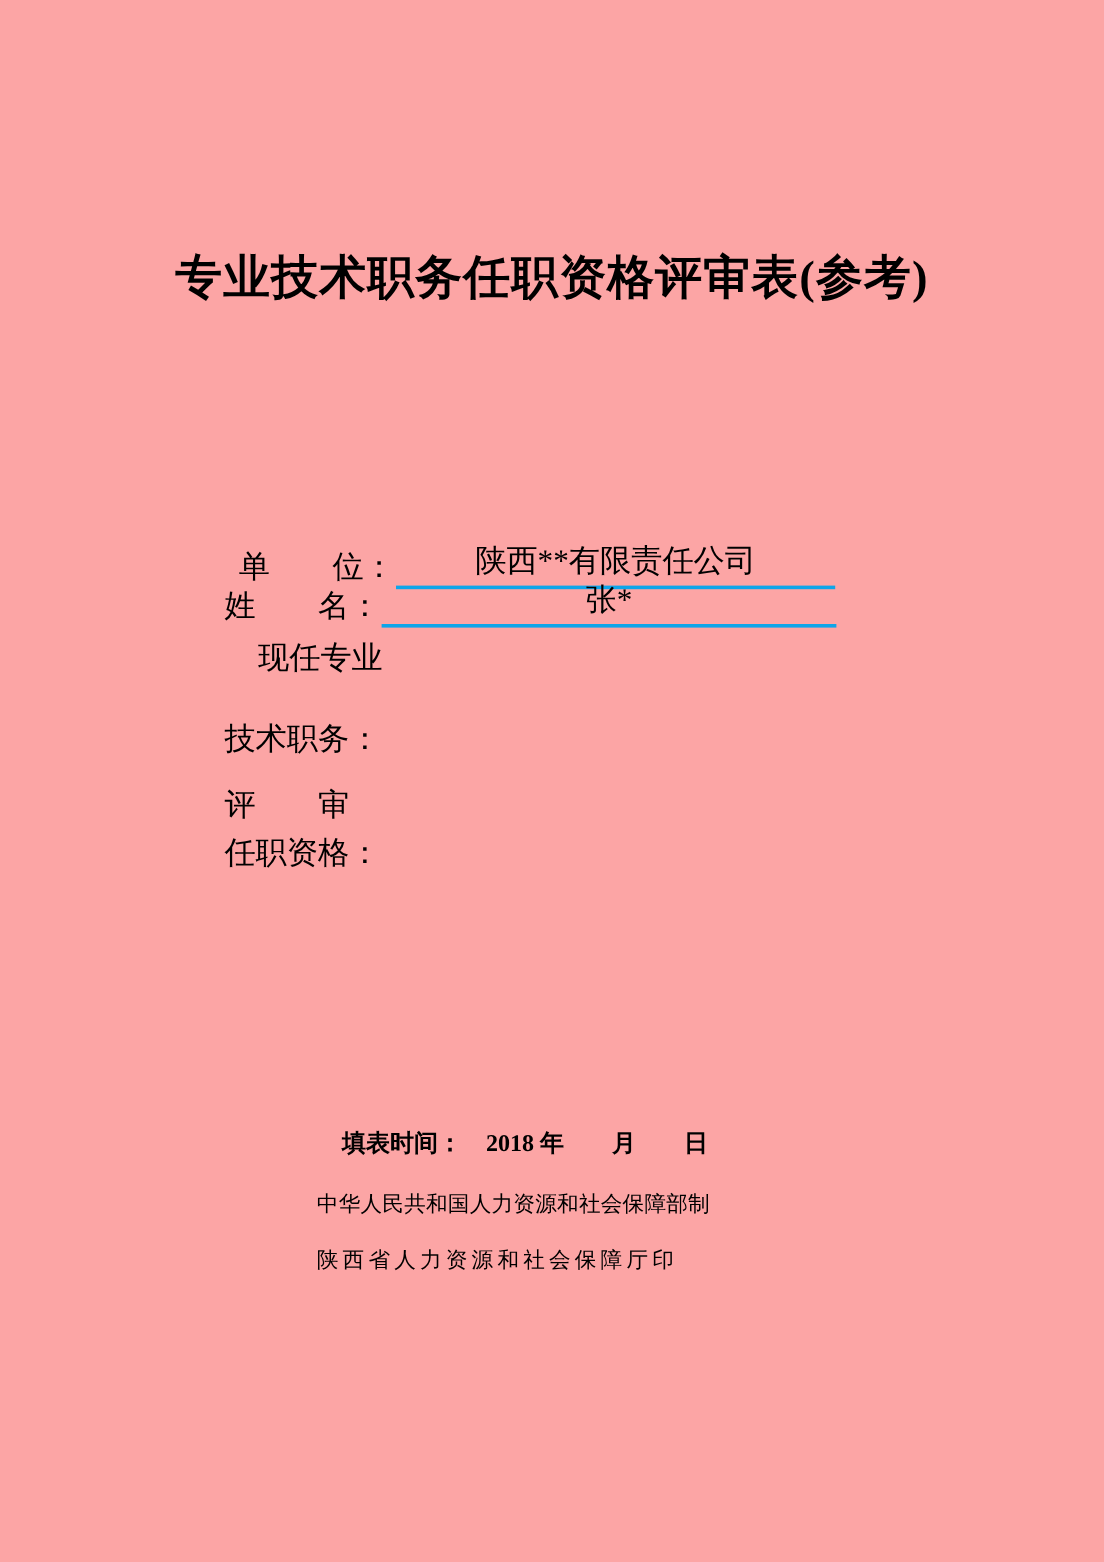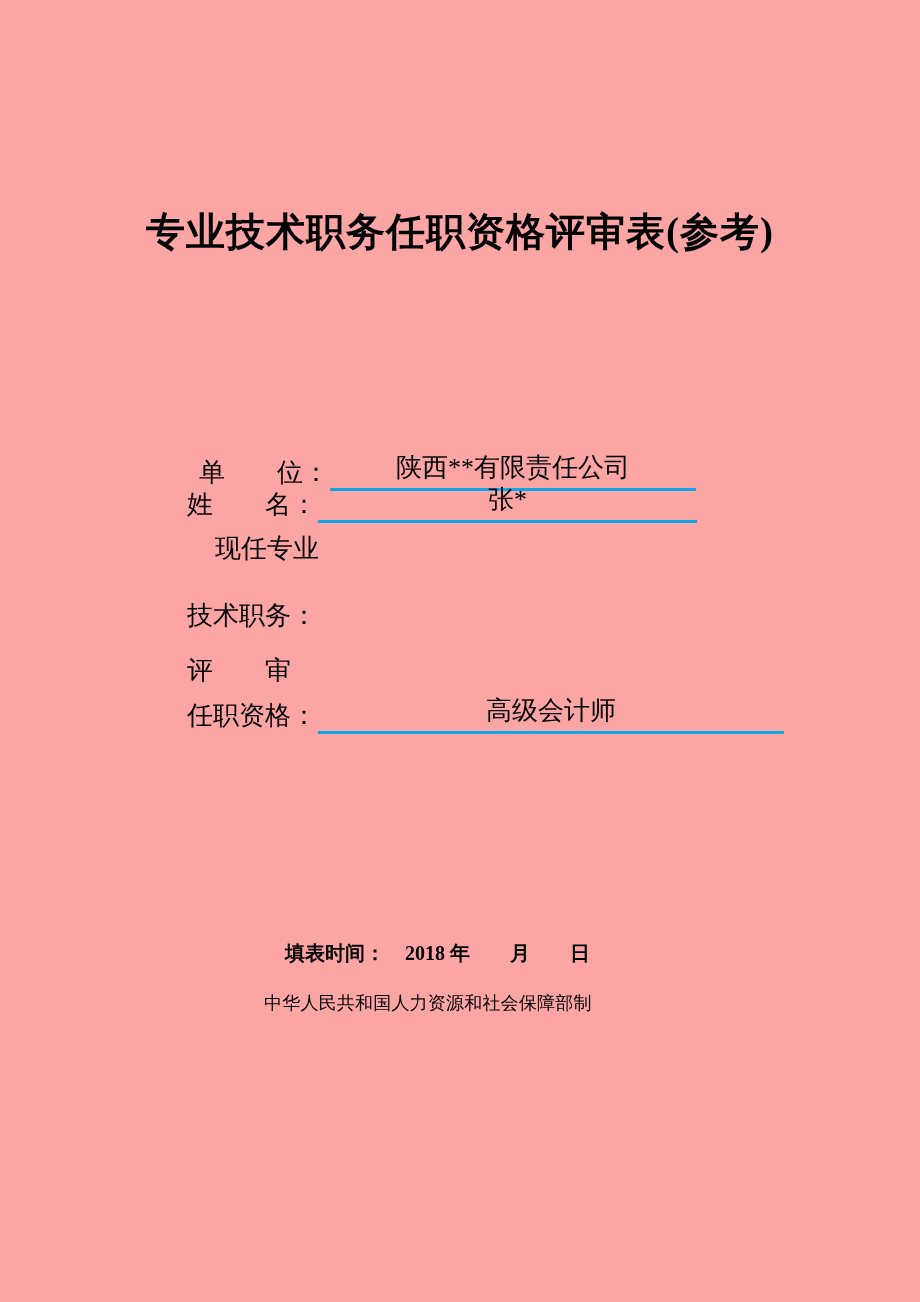--- a/index.html
+++ b/index.html
@@ -115,19 +115,19 @@
     <span class="field-colon">：</span>
   </div>
 
   <div class="form-row row-rev1">
     <span class="field-label">评审</span>
   </div>
 
   <div class="form-row row-rev2">
     <span class="field-label">任职资格</span>
     <span class="field-colon">：</span>
-    <span class="value-line line-qual">高级会计师</span>
   </div>
 
   <div class="footer-line footer-fill-date">填表时间：　2018 年　　月　　日</div>
   <div class="footer-line footer-ministry">中华人民共和国人力资源和社会保障部制</div>
+  <div class="footer-line footer-province">陕西省人力资源和社会保障厅印</div>
 
 </div>
 
 </body></html>

